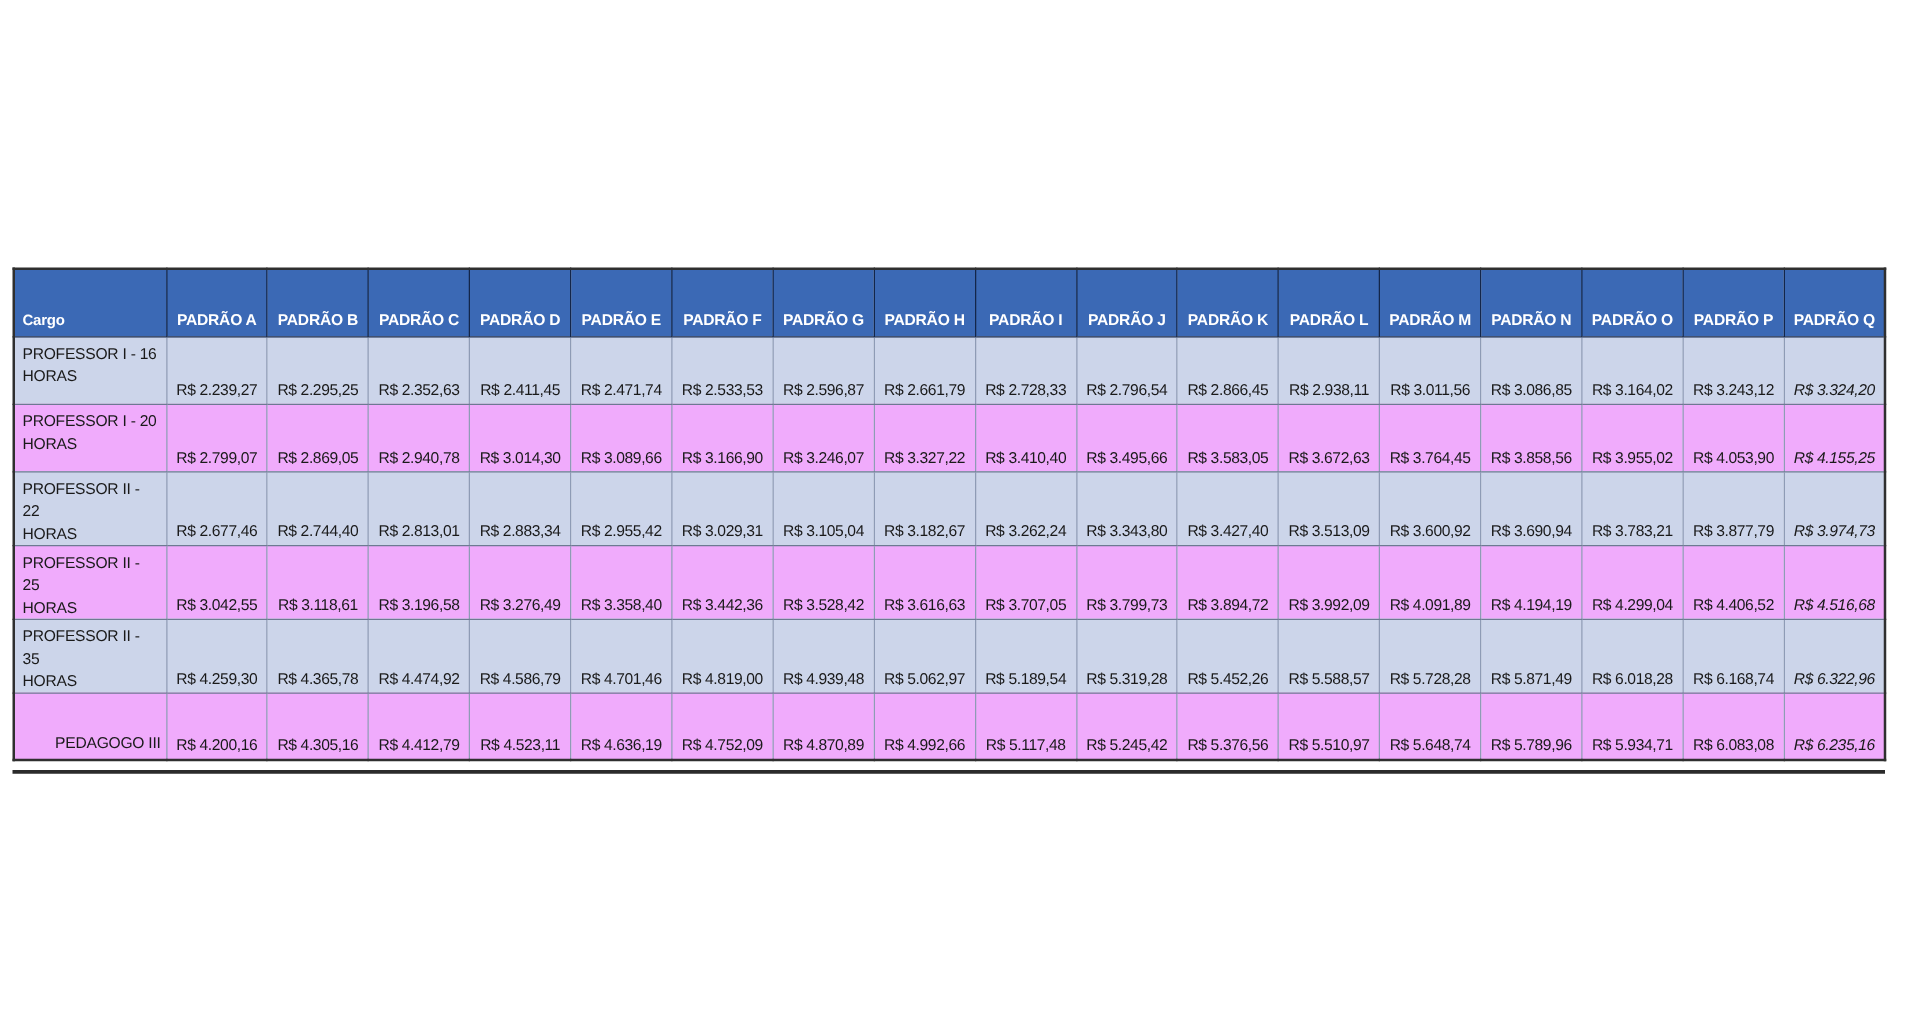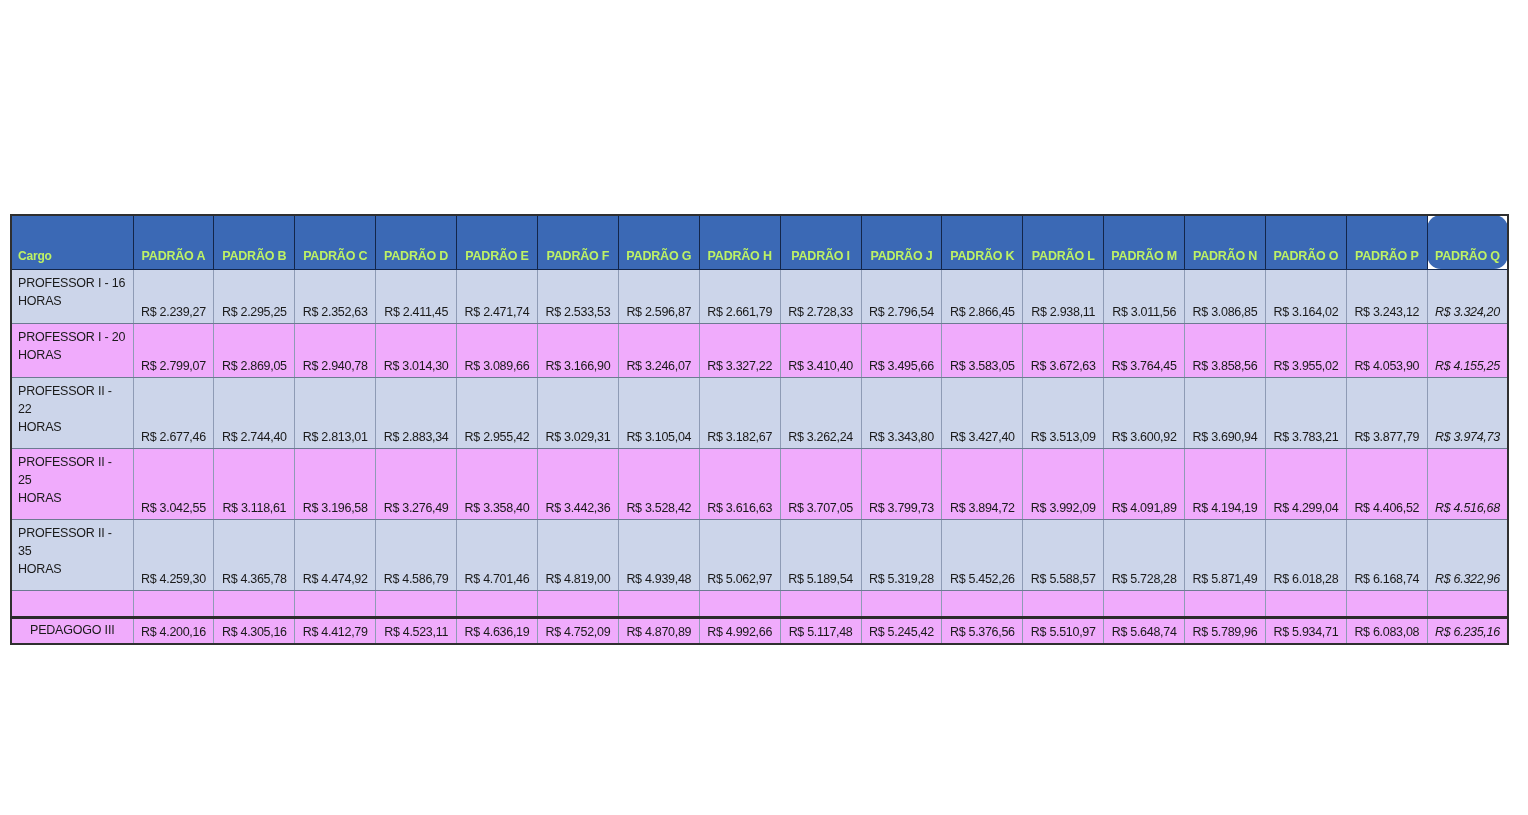--- a/index.html
+++ b/index.html
@@ -41,76 +41,77 @@
     border-top: 2px solid #2f2f2f;
     border-bottom: 2px solid #2f2f2f;
   }
 
   table.salary-table col.col-cargo { width: 122px; }
   table.salary-table col.col-pad   { width: 80.9px; }
 
   
   thead th {
     background: #3b69b5;
-    color: #bef264;
+    color: #ffffff;
     font-size: 12.5px;
     font-weight: bold;
     text-align: center;
     vertical-align: bottom;
     padding: 0 2px 6px 2px;
     height: 54px;
     box-sizing: border-box;
     border-right: 1px solid #13264a;
     border-bottom: 1px solid #13264a;
     letter-spacing: -0.2px;
     white-space: nowrap;
   }
   thead th.th-cargo {
     text-align: left;
     padding-left: 6px;
     font-size: 12px;
   }
-  thead th:last-child { border-right: none; border-radius: 14px; }
+  thead th:last-child { border-right: none; }
 
   
   tbody td {
     font-size: 12.5px;
     color: #1a1a1a;
     text-align: center;
     vertical-align: bottom;
     padding: 0 3px 4px 3px;
     height: 54px;
     box-sizing: border-box;
     border-right: 1px solid #8e9bb5;
     border-bottom: 1px solid #6d7a92;
     white-space: nowrap;
     letter-spacing: -0.3px;
   }
   tbody td:last-child { border-right: none; font-style: italic; }
 
   tbody td.cargo-cell {
     text-align: left;
     vertical-align: top;
-    padding: 4px 4px 12px 6px;
+    padding: 4px 4px 0 6px;
     font-size: 12.5px;
     line-height: 18px;
     white-space: normal;
     letter-spacing: -0.2px;
   }
   tbody td.cargo-cell .cargo-line2 { display: block; }
 
   tbody tr.row-shade td { background: #ccd5ea; }
   tbody tr.row-plain td { background: #f0abfc; }
 
   tbody tr:last-child td { border-bottom: none; }
 
   
   tbody tr.row-single td.cargo-cell {
     vertical-align: bottom;
     padding: 0 4px 4px 18px;
+    text-align: right;
   }
 
   
   #bottom-rule {
     position: absolute;
     left: 10px;
     top: 616px;
     width: 1498px;
     height: 3px;
     background: #2b2b2b;

